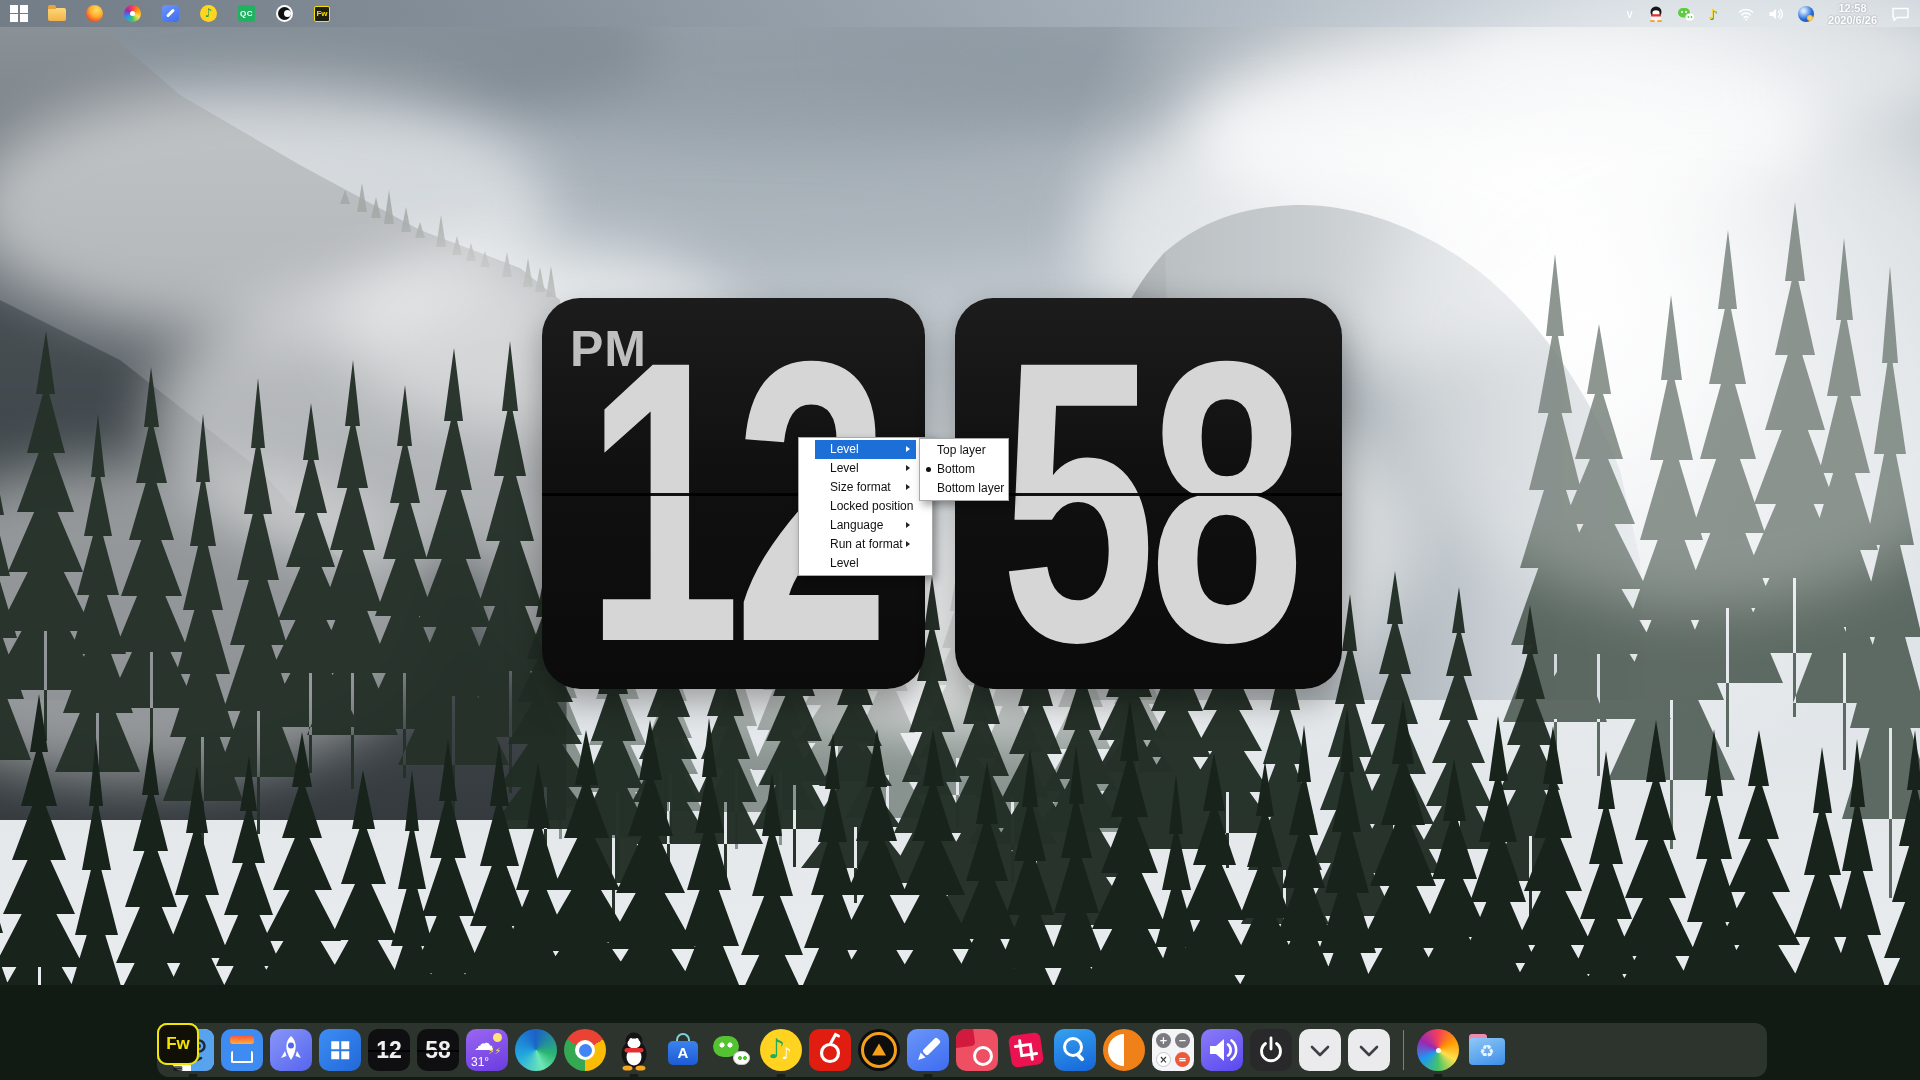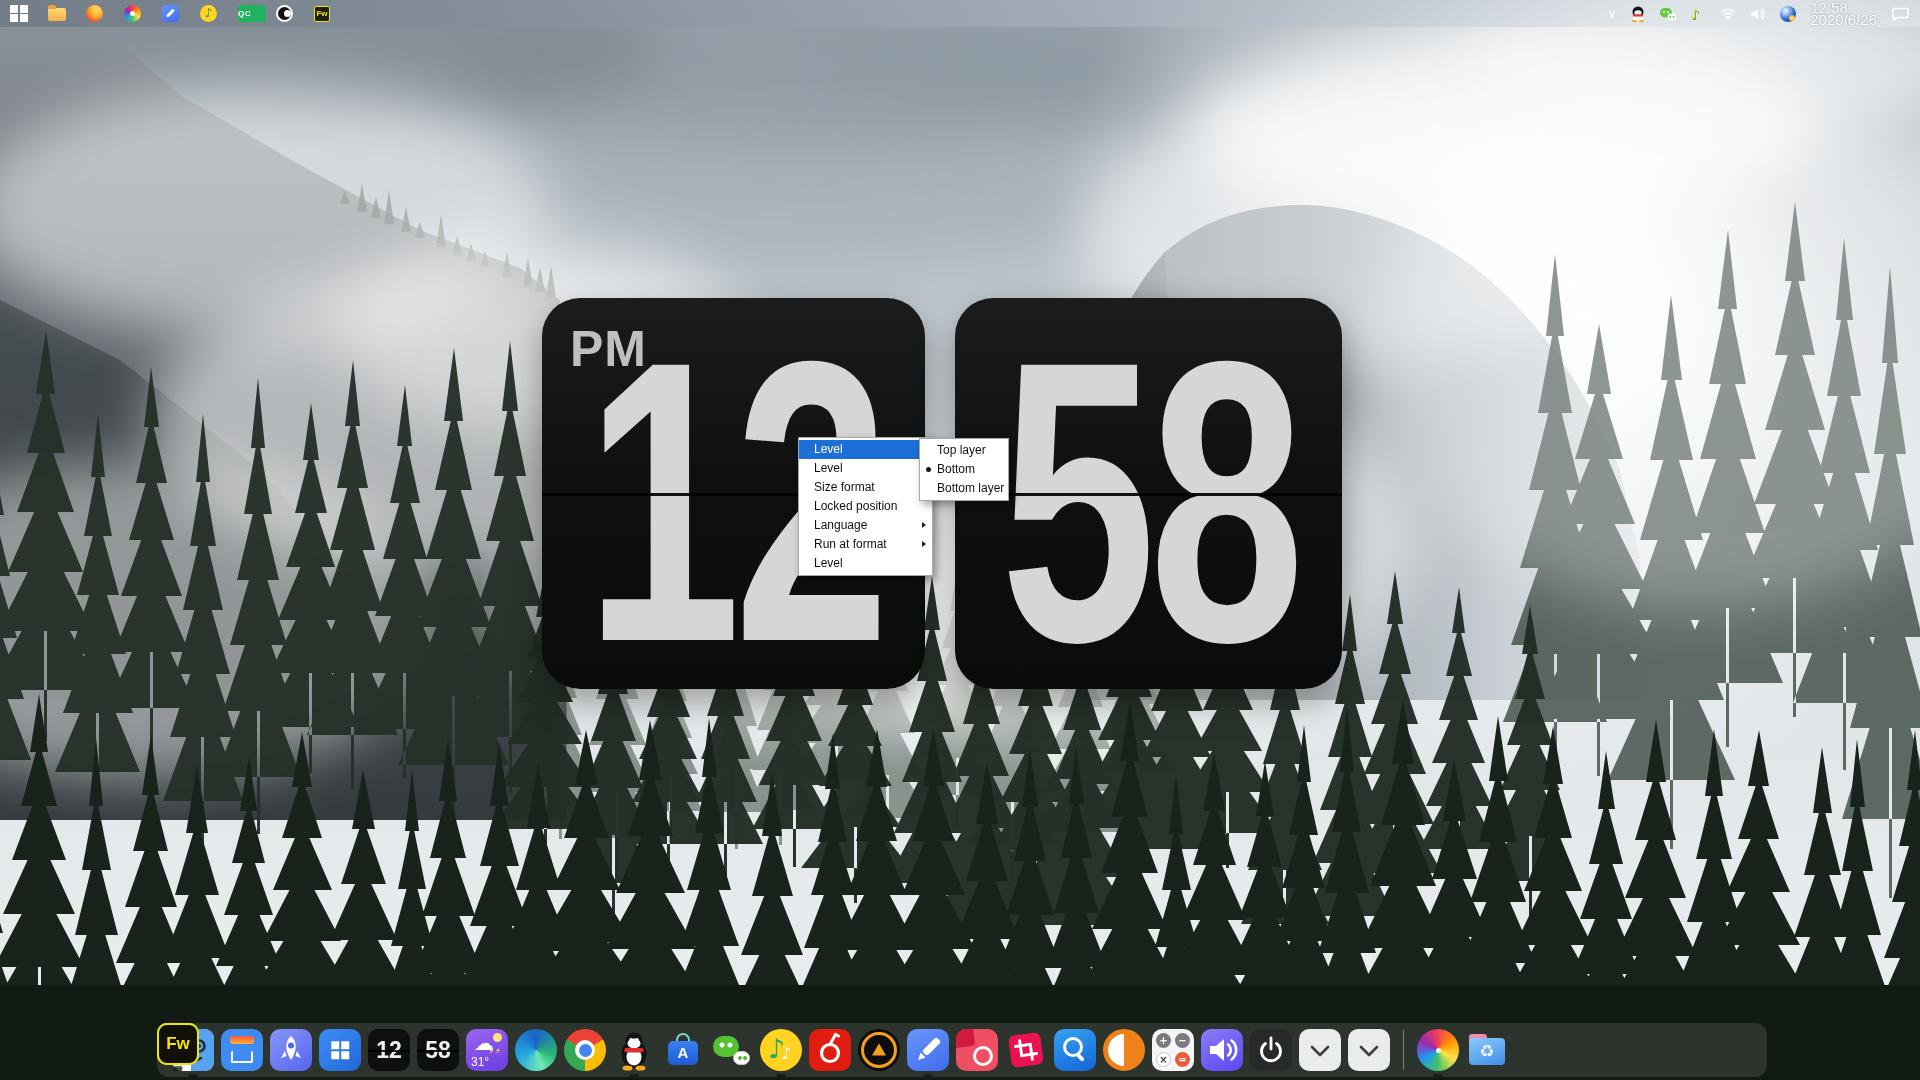--- a/index.html
+++ b/index.html
@@ -28,54 +28,54 @@
   .pinwheel{border-radius:50%;
      background:conic-gradient(#f4405a,#ff9800,#ffe14d,#43c466,#2196f3,#9c27b0,#f4405a);position:relative;}
   .pinwheel::after{content:"";position:absolute;inset:0;margin:auto;width:5px;height:5px;
      border-radius:50%;background:#fff;}
   .tb-pin{width:17px;height:17px;}
   .tb-notes{width:17px;height:17px;border-radius:4px;background:linear-gradient(150deg,#6a96fa,#3f6cf0);position:relative;}
   .tb-notes::after{content:"";position:absolute;left:7px;top:3px;width:3px;height:10px;background:#fff;
      border-radius:1.5px;transform:rotate(45deg);}
   .tb-music{width:17px;height:17px;border-radius:50%;background:#ffd520;color:#1f9e52;
      font:bold 12px/17px "DejaVu Sans",sans-serif;text-align:center;}
-  .tb-qc{width:28px;height:17px;border-radius:3px;background:#1fb261;color:#fff;
-     font:bold 8px/17px "Liberation Sans",sans-serif;text-align:left;letter-spacing:.5px;}
+  .tb-qc{width:17px;height:17px;border-radius:3px;background:#1fb261;color:#fff;
+     font:bold 8px/17px "Liberation Sans",sans-serif;text-align:center;letter-spacing:.5px;}
   .tb-player{width:17px;height:17px;border-radius:50%;background:#fff;position:relative;}
   .tb-player::before{content:"";position:absolute;left:2px;top:2px;width:13px;height:13px;border-radius:50%;background:#111;}
   .tb-player::after{content:"";position:absolute;left:8px;top:5px;width:7px;height:7px;border-radius:50%;background:#fff;}
   .tb-fw{width:16px;height:16px;margin-top:1px;border:1px solid #f5e000;border-radius:2px;background:#1f1f10;
      color:#f5e000;font:bold 8px/14px "Liberation Sans",sans-serif;text-align:center;}
 
   .tray{margin-left:auto;display:flex;align-items:center;gap:14px;}
   .tray .glyph{color:#fff;font-family:"DejaVu Sans",sans-serif;}
   .t-chev{font-size:12px;color:#fff;cursor:pointer;}
   .t-ico{width:16px;height:16px;flex:none;cursor:pointer;position:relative;}
   .t-note{color:#ffd520;text-shadow:1px 1px 0 #2e9e4a;font:bold 14px/16px "DejaVu Sans",sans-serif;}
   .t-globe{border-radius:50%;background:radial-gradient(circle at 35% 30%,#cfe6ff 10%,#2a6bd4 55%,#143a7a);}
   .t-globe::after{content:"";position:absolute;right:1px;bottom:1px;width:6px;height:6px;border-radius:50%;
      background:radial-gradient(#ffe27a,#f5a623);}
-  .t-clock{color:#fff;font-size:15px;line-height:12px;text-align:left;cursor:pointer;
-     text-shadow:0 0 2px rgba(60,70,80,.5);}
+  .t-clock{color:#fff;font-size:11px;line-height:12px;text-align:center;cursor:pointer;
+     text-shadow:0 0 2px rgba(60,70,80,.5);font-weight:bold;}
 
   
   .flip-card{position:absolute;width:383px;height:391px;border-radius:38px;z-index:5;cursor:move;
      background:linear-gradient(180deg,#1c1c1c,#101010 45%,#0b0b0b);box-shadow:0 14px 34px rgba(0,0,0,.35);padding-left:21px;}
   .card-hours{left:542px;top:298px;}
   .card-mins{left:955px;top:298px;width:387px;}
   .flip-card .split{position:absolute;left:0;right:0;top:50%;height:3px;margin-top:-1px;
      background:rgba(0,0,0,.92);z-index:3;}
   .flip-card .digits{position:absolute;left:50%;top:50%;transform:translate(-50%,-48%) scaleX(.7);
      font:bold 400px/1 "Liberation Sans",sans-serif;letter-spacing:-10px;color:#d6d6d6;white-space:nowrap;}
   .flip-card .meridiem{position:absolute;left:28px;top:26px;font:bold 50px/1 "Liberation Sans",sans-serif;
      color:#bfbfbf;letter-spacing:1px;}
 
   
   .cmenu{position:absolute;left:798px;top:437px;width:135px;z-index:20;background:#fff;
-     border:1px solid #a9a9a9;box-shadow:3px 4px 8px rgba(0,0,0,.35);padding:2px 0;}
+     border:1px solid #a9a9a9;box-shadow:3px 4px 8px rgba(0,0,0,.35);padding:2px 16px;}
   .mi{height:19px;line-height:19px;font-size:12px;color:#111;padding-left:15px;position:relative;cursor:pointer;}
   .mi .arr{position:absolute;right:6px;top:6px;width:0;height:0;
      border-left:4.5px solid #222;border-top:3.5px solid transparent;border-bottom:3.5px solid transparent;}
   .mi.hl{background:#1d6fd8;color:#fff;}
   .mi.hl .arr{border-left-color:#fff;}
   .smenu{position:absolute;left:919px;top:438px;width:90px;z-index:21;background:#fff;
      border:1px solid #a9a9a9;box-shadow:3px 4px 8px rgba(0,0,0,.35);padding:2px 0;}
   .smi{height:19px;line-height:19px;font-size:12px;color:#111;padding-left:17px;position:relative;cursor:pointer;}
   .smi .bullet{position:absolute;left:6px;top:7px;width:5px;height:5px;border-radius:50%;background:#111;}
 

